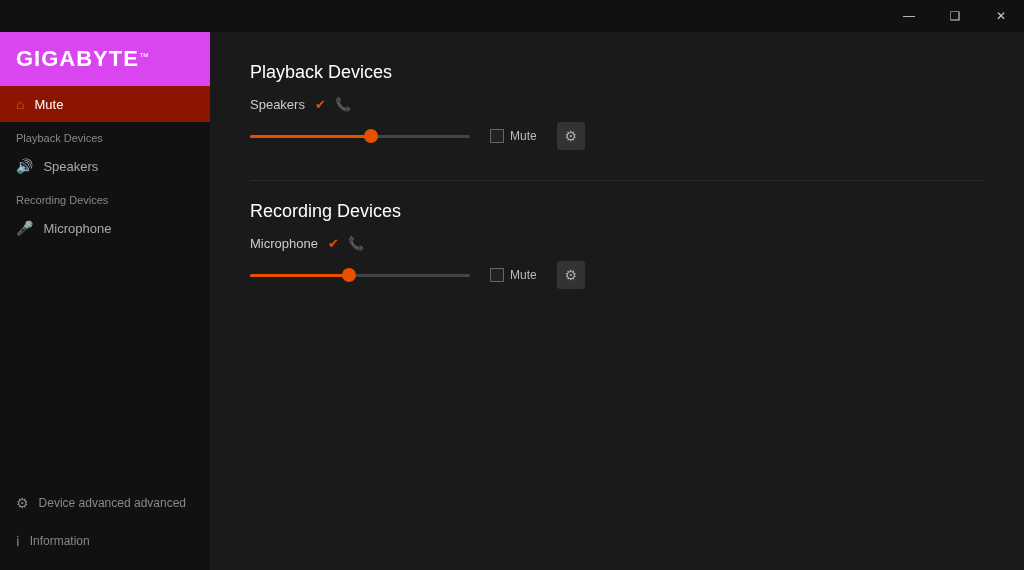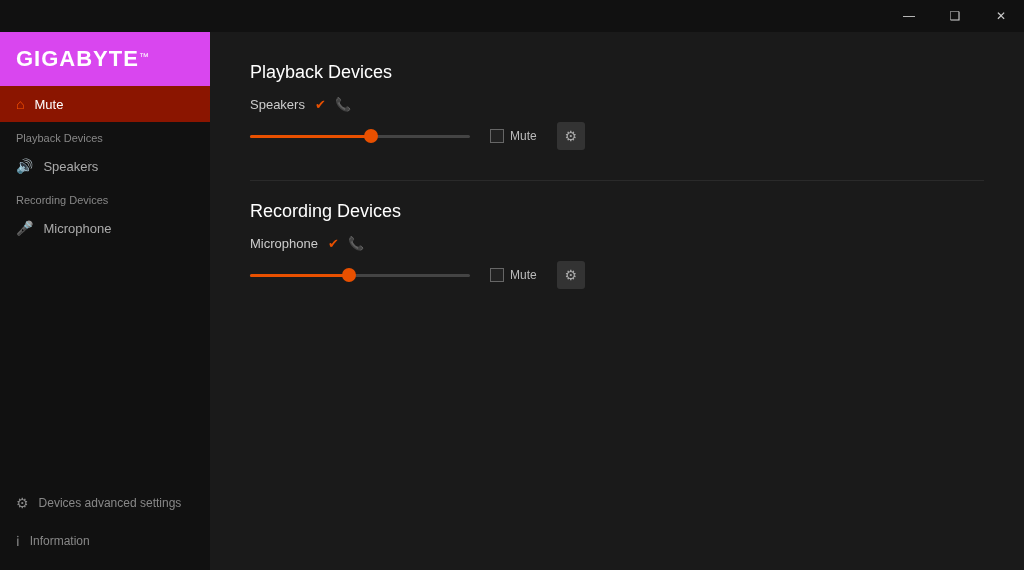--- a/index.html
+++ b/index.html
@@ -271,21 +271,21 @@
       <div class="nav-section-label">Recording Devices</div>
       <div class="nav-item">
         <span class="nav-icon">🎤</span>
         <span>Microphone</span>
       </div>
     </div>
 
     <div class="sidebar-bottom">
       <div class="nav-item">
         <span class="nav-icon">⚙</span>
-        <span>Devices advanced settings</span>
+        <span>Device advanced advanced</span>
       </div>
       <div class="nav-item">
         <span class="nav-icon">ℹ</span>
         <span>Information</span>
       </div>
     </div>
   </div>
 
   <div class="main-content">
 

